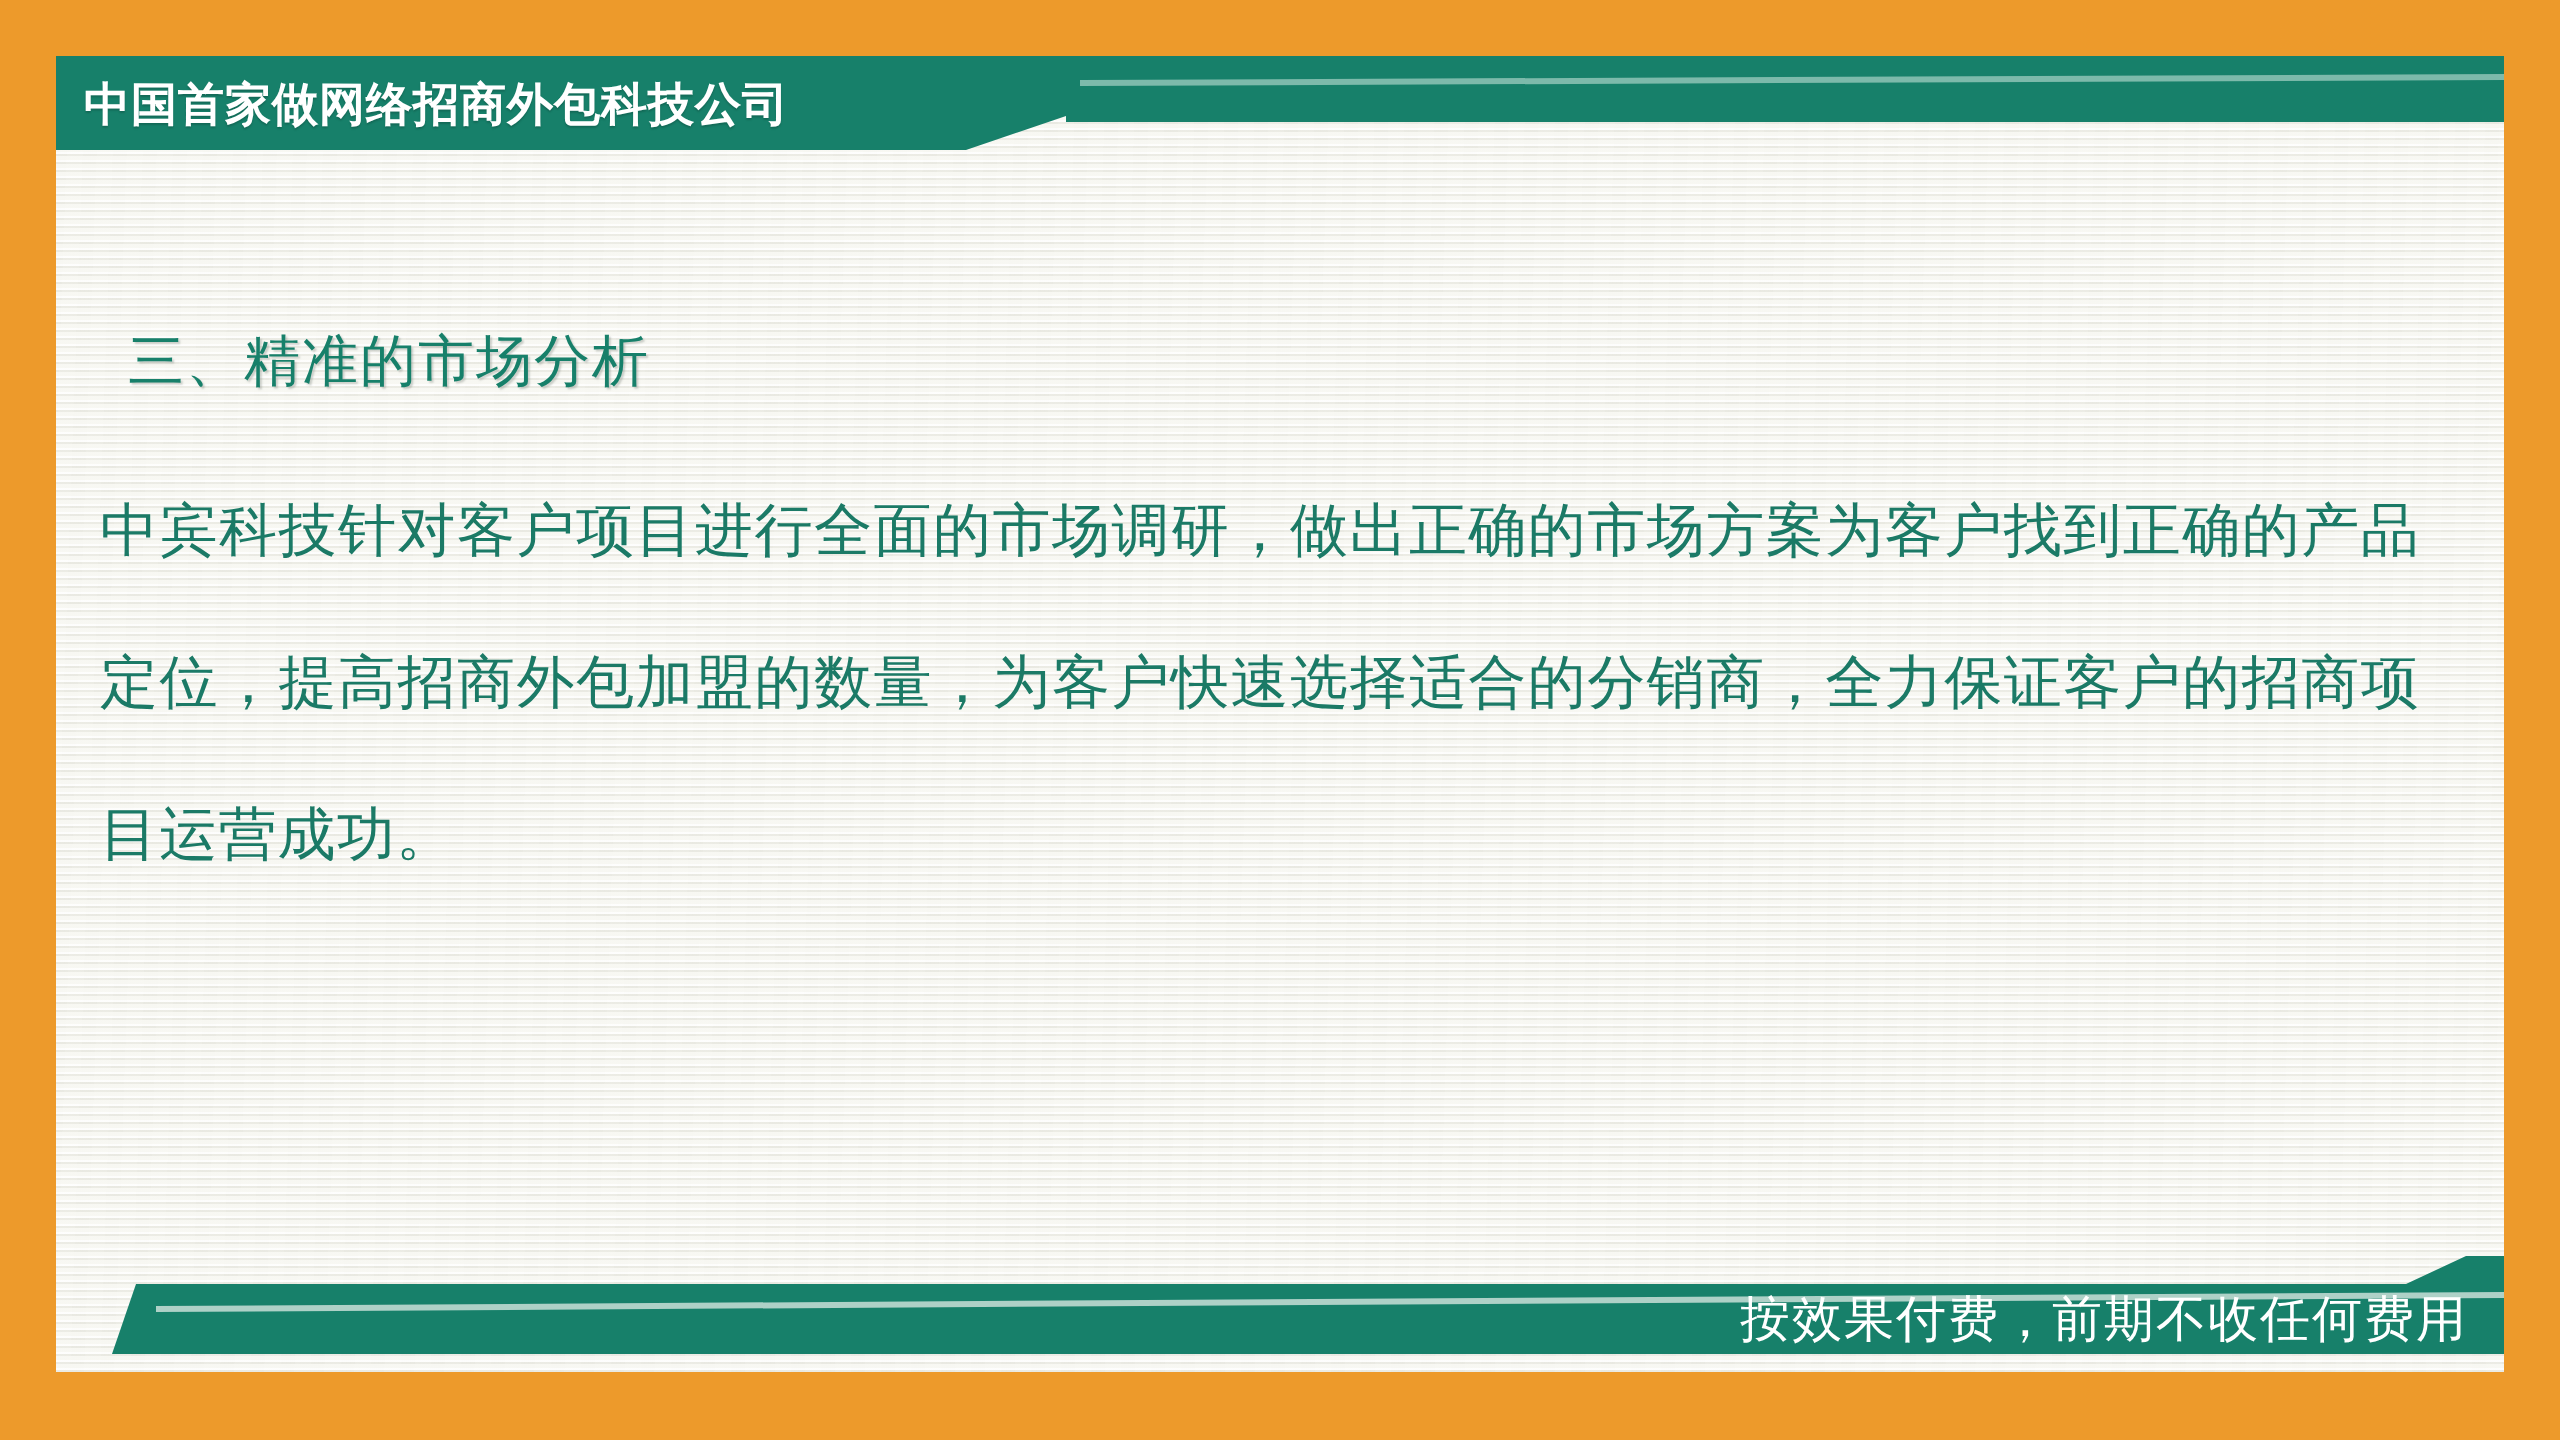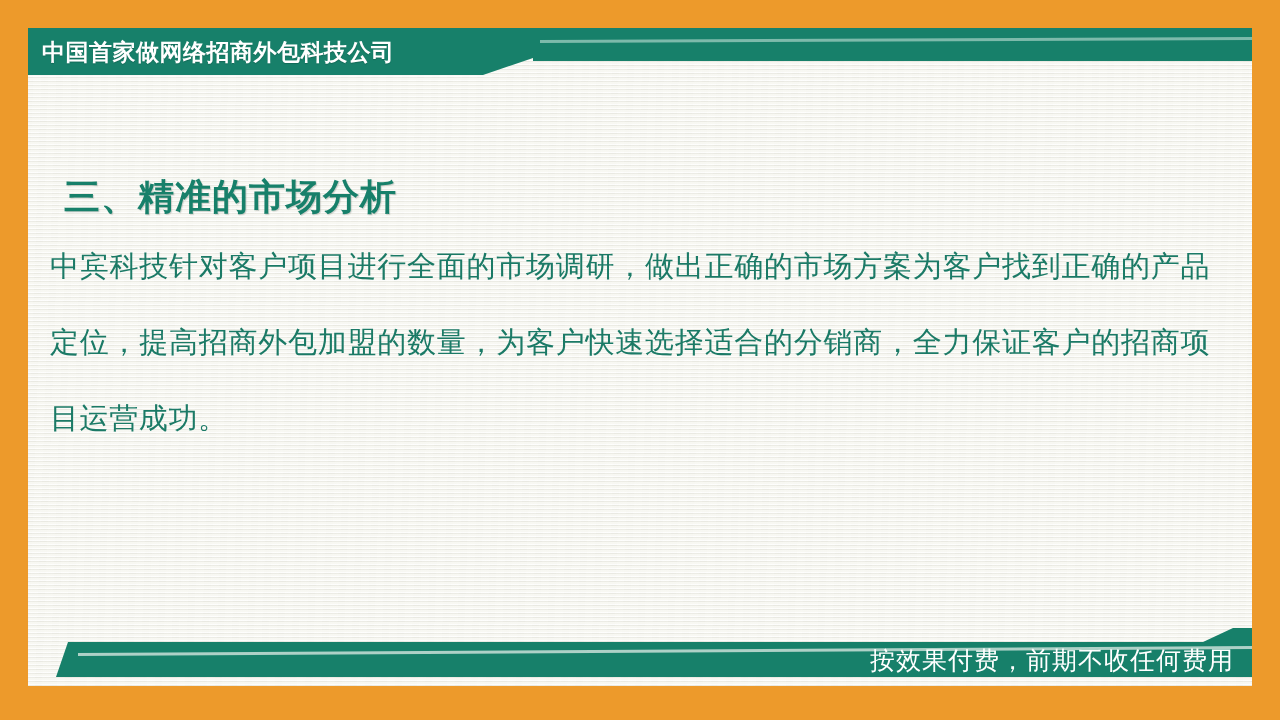--- a/index.html
+++ b/index.html
@@ -82,26 +82,25 @@
     text-shadow: 0 1px 1px rgba(0,0,0,0.18);
   }
 
   
   .section-heading {
     position: absolute;
     left: 36px;
     top: 134px;
     color: #17806A;
     font-family: "Liberation Sans", sans-serif;
-    font-size: 36px;
-    font-weight: bold;
+    font-size: 28px;
+    font-weight: normal;
     letter-spacing: 1px;
     white-space: nowrap;
     text-shadow: 1px 1px 1px rgba(120,130,120,0.35);
-    margin-top: 11px;
   }
 
   
   .body-text {
     position: absolute;
     left: 22px;
     top: 200px;
     width: 1160px;
     color: #1B7A66;
     font-family: "Liberation Serif", serif;

